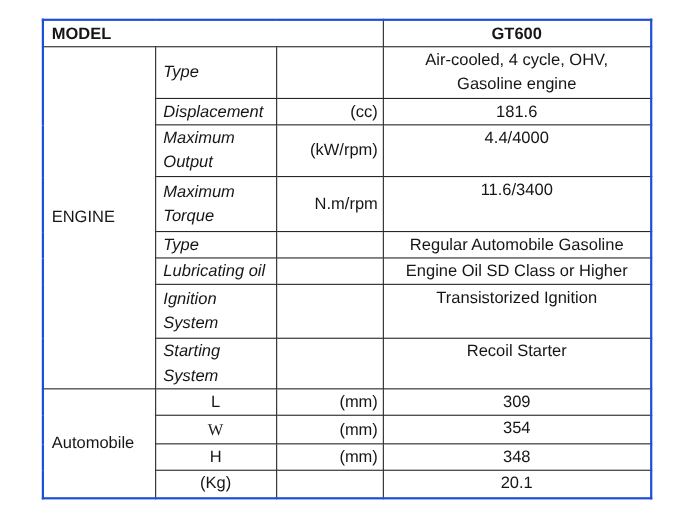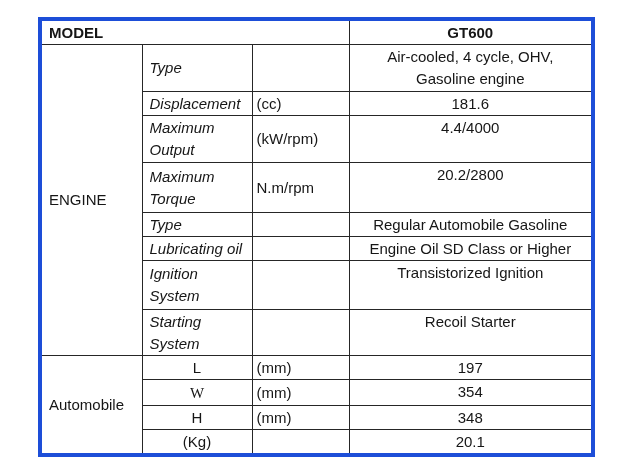--- a/index.html
+++ b/index.html
@@ -12,33 +12,33 @@
     font-family: "Liberation Sans", sans-serif;
     color: #161616;
   }
   table.spec {
     position: absolute;
     left: 38px;
     top: 17px;
     width: 553px;
     border-collapse: collapse;
     table-layout: fixed;
-    border: 4px solid #1d4ed8;
+    border: 2px solid #1d4ed8;
   }
   td {
     border: 1px solid #262626;
     padding: 0 4px;
     font-size: 15px;
     line-height: 22px;
     vertical-align: middle;
     overflow: hidden;
   }
   td.sec  { text-align: left; padding-left: 7px; }
   td.item { text-align: left; padding-left: 7px; white-space: pre-line; font-style: italic; }
-  td.unit { text-align: left; }
+  td.unit { text-align: right; }
   td.val  { text-align: center; white-space: pre-line; vertical-align: top; padding-top: 1px; }
   td.ditem{ text-align: center; }
   .bold   { font-weight: bold; }
   .serif  { font-family: "Liberation Serif", serif; }
   tr.h22 { height: 22px; } tr.h23 { height: 23px; } tr.h24 { height: 24px; }
   tr.h25 { height: 25px; } tr.h26 { height: 26px; } tr.h46 { height: 46px; }
   tr.h47 { height: 47px; } tr.h49 { height: 49px; } tr.h50 { height: 50px; }
 </style>
 </head>
 <body>
@@ -75,21 +75,21 @@
         <td class="item">Maximum
 Output</td>
         <td class="unit">(kW/rpm)</td>
         <td class="val">4.4/4000</td>
       </tr>
 
       <tr class="h50">
         <td class="item">Maximum
 Torque</td>
         <td class="unit">N.m/rpm</td>
-        <td class="val">20.2/2800</td>
+        <td class="val">11.6/3400</td>
       </tr>
 
       <tr class="h24">
         <td class="item">Type</td>
         <td class="unit"></td>
         <td class="val">Regular Automobile Gasoline</td>
       </tr>
 
       <tr class="h23">
         <td class="item">Lubricating oil</td>
@@ -108,21 +108,21 @@
         <td class="item">Starting
 System</td>
         <td class="unit"></td>
         <td class="val">Recoil Starter</td>
       </tr>
 
       <tr class="h23">
         <td class="sec" rowspan="4">Automobile</td>
         <td class="ditem">L</td>
         <td class="unit">(mm)</td>
-        <td class="val">197</td>
+        <td class="val">309</td>
       </tr>
 
       <tr class="h26">
         <td class="ditem serif">W</td>
         <td class="unit">(mm)</td>
         <td class="val">354</td>
       </tr>
 
       <tr class="h23">
         <td class="ditem">H</td>

